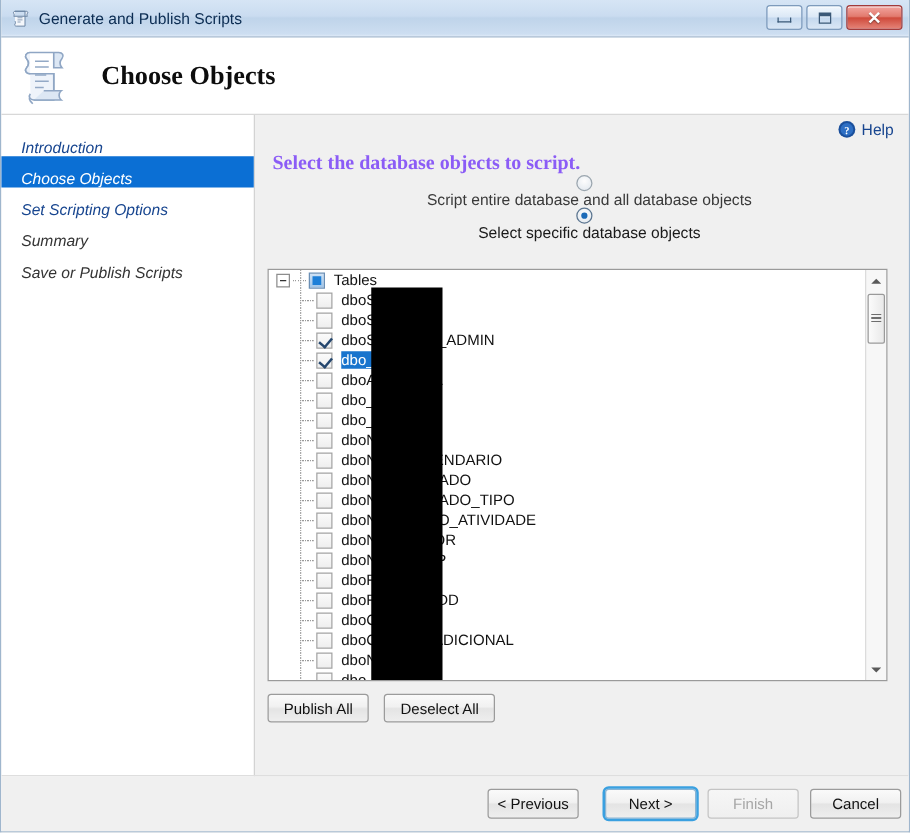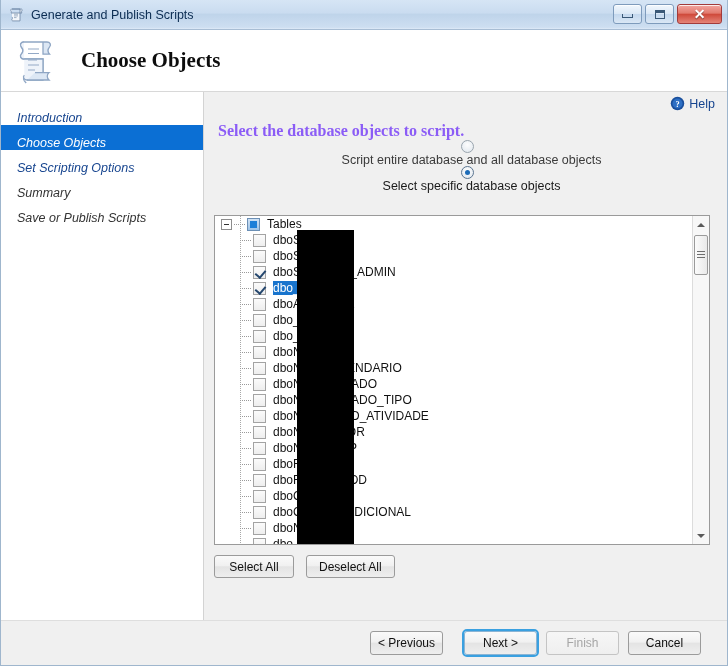--- a/index.html
+++ b/index.html
@@ -317,21 +317,21 @@
     left: 0; right: 0; bottom: 44px;
     height: 1px; background: #fff;
     border-top: 1px solid #dedede;
   }
   #footer {
     position: absolute;
     left: 0; right: 0; bottom: 0;
     height: 44px;
     background: #f0f0f0;
     display: flex; align-items: center; justify-content: flex-end;
-    padding-right: 26px; gap: 9px;
+    padding-right: 6px; gap: 9px;
   }
   .fbtn {
     width: 73px; height: 24px;
     font-size: 12px;
     color: #111;
     border: 1px solid #9b9b9b;
     border-radius: 3px;
     background: linear-gradient(to bottom, #fafafa 0%, #f1f1f1 45%, #e4e4e4 52%, #eeeeee 100%);
     display: flex; align-items: center; justify-content: center;
     white-space: nowrap;
@@ -557,21 +557,21 @@
           <div id="sb-thumb">
             <span class="grip"></span>
           </div>
           <div class="sb-btn down">
             <span class="sb-arrow down"></span>
           </div>
         </div>
       </div>
 
       <div id="selbtns">
-        <div class="btn">Select All</div>
+        <div class="btn">Publish All</div>
         <div class="btn">Deselect All</div>
       </div>
     </div>
   </div>
 
   <div id="footer-sep"></div>
   <div id="footer">
     <div class="fbtn">&lt; Previous</div>
     <div class="fbtn focus">Next &gt;</div>
     <div class="fbtn disabled">Finish</div>

